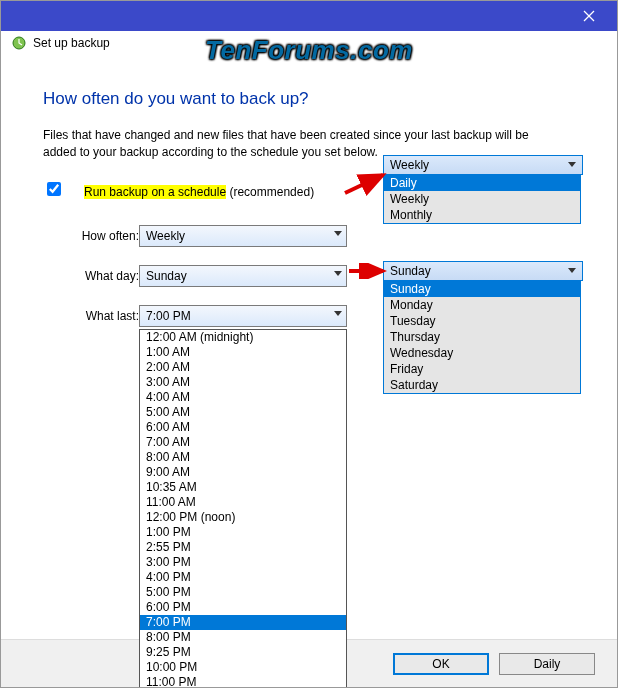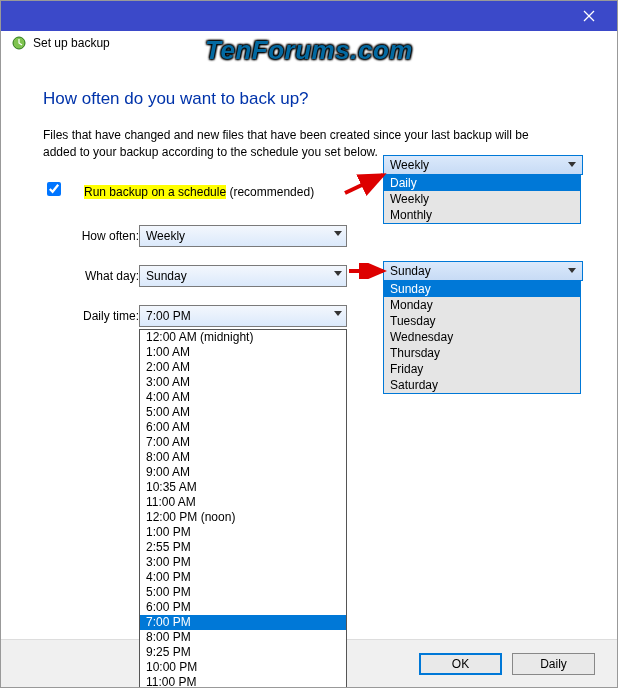--- a/index.html
+++ b/index.html
@@ -190,21 +190,21 @@
     background: #f0f0f0;
     border-top: 1px solid #ddd;
     display: flex;
     justify-content: flex-end;
     align-items: center;
     gap: 10px;
     padding-right: 22px;
     z-index: 1;
   }
   .button-bar button {
-    width: 83px;
+    width: 96px;
     height: 22px;
     font-size: 12px;
     border: 1px solid #888;
     background: #e9e9e9;
   }
   .button-bar button.default {
     border: 2px solid #0078d7;
   }
   .sys-icon {
     width: 16px; height: 16px;
@@ -256,21 +256,21 @@
 
   <div class="form-row">
     <span class="lbl">What day:</span>
     <div class="combo">
       <span>Sunday</span>
       <span class="chev"></span>
     </div>
   </div>
 
   <div class="form-row">
-    <span class="lbl">Daily time:</span>
+    <span class="lbl">What last:</span>
     <div class="combo">
       <span>7:00 PM</span>
       <span class="chev"></span>
     </div>
   </div>
 </div>
 
 <div class="time-list" id="time-list">
     <div class="opt">12:00 AM (midnight)</div>
     <div class="opt">1:00 AM</div>
@@ -312,22 +312,22 @@
 
 <div class="pop-day">
   <div class="combo-head">
     <span>Sunday</span>
     <span class="chev"></span>
   </div>
   <div class="dropdown-list" style="left:0;top:19px;width:198px" id="day-list">
       <div class="opt sel">Sunday</div>
       <div class="opt">Monday</div>
       <div class="opt">Tuesday</div>
+      <div class="opt">Thursday</div>
       <div class="opt">Wednesday</div>
-      <div class="opt">Thursday</div>
       <div class="opt">Friday</div>
       <div class="opt">Saturday</div>
     </div>
 </div>
 
 <svg class="arrow" style="left:340px;top:168px" width="50" height="28">
   <defs>
       <marker id="ah1" markerWidth="8" markerHeight="8" refX="6" refY="3" orient="auto">
         <polygon points="0,0 7,3 0,6" fill="#d00"></polygon>
       </marker>

